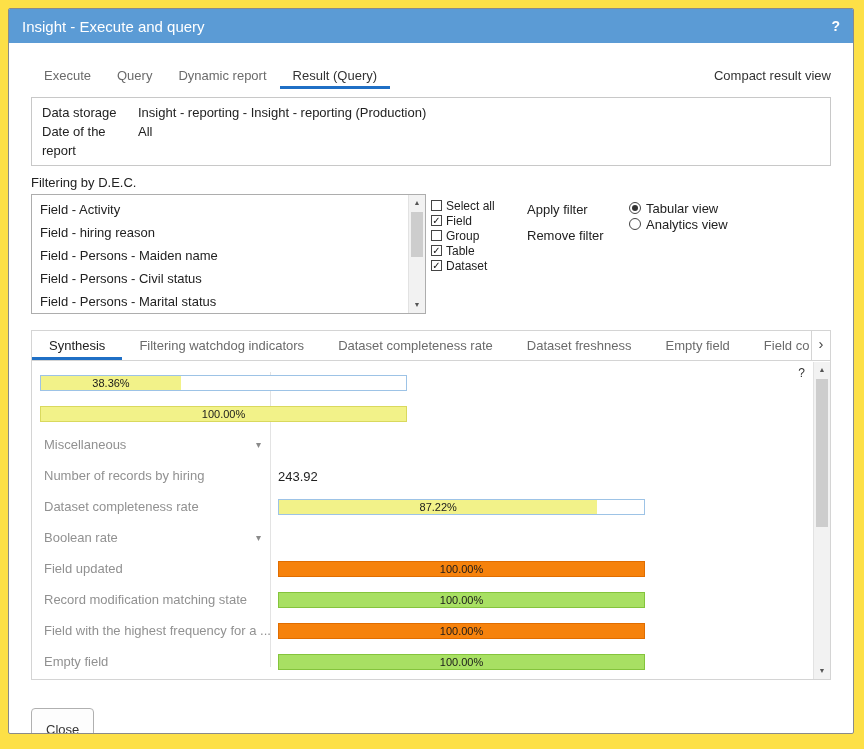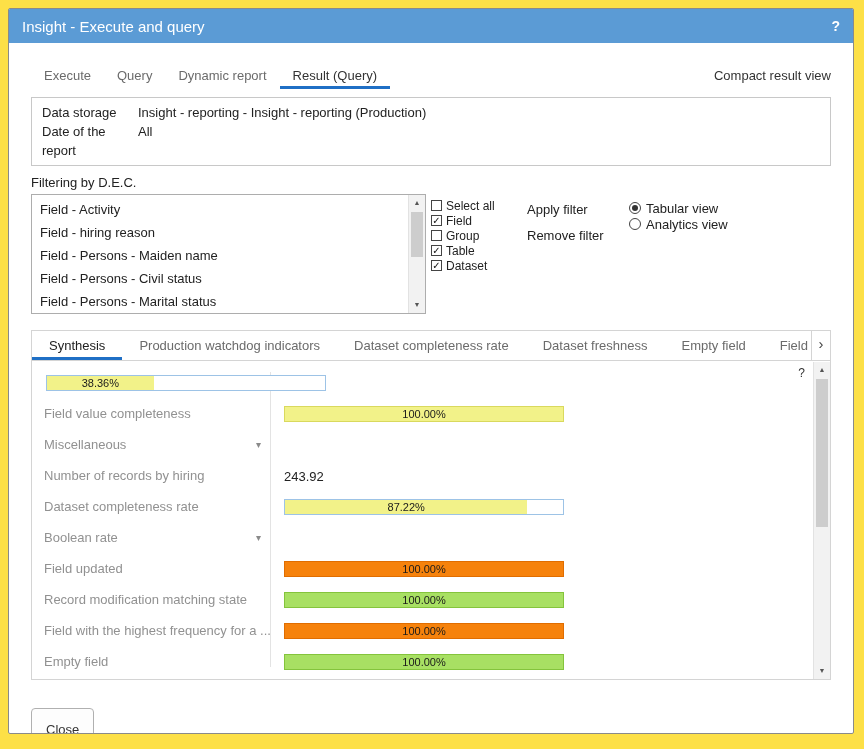--- a/index.html
+++ b/index.html
@@ -67,21 +67,21 @@
   }
   .rcontent { position:absolute; top:31px; left:0; right:0; bottom:0; overflow:hidden; }
   .vdivider { position:absolute; left:238px; top:10px; bottom:12px; width:1px; background:#e3e3e3; }
   #synth-rows { padding-top:5px; }
   .srow { display:flex; align-items:center; height:31px; }
   .srow-label {
     width:238px; padding-left:12px; font-size:13px; color:#919191;
     white-space:nowrap; overflow:hidden; display:flex; align-items:center; flex:none;
   }
   .chev { margin-left:auto; padding-right:9px; color:#8a8a8a; font-size:10px; cursor:pointer; }
-  .srow-value { margin-left:14px; width:280px; flex:none; }
+  .srow-value { margin-left:8px; width:367px; flex:none; }
   .bar { position:relative; height:16px; border:1px solid #9dc3e6; background:#fff; }
   .bar-fill { position:absolute; left:0; top:0; bottom:0; }
   .bar-text { position:absolute; left:0; top:0; bottom:0; font-size:11px; color:#1a1a1a; text-align:center; line-height:15px; white-space:nowrap; }
   .text-value { font-size:13px; color:#222; }
   .content-help { position:absolute; top:4px; right:25px; font-size:12px; color:#333; cursor:pointer; }
   .results-scroll { top:0; bottom:0; }
   .results-thumb { top:17px; height:148px; }
   
   .close-row { margin:28px 22px 0; }
   .close-btn {
@@ -173,41 +173,40 @@
             <span class="rdot"></span>
             <span class="rlabel">Analytics view</span>
           </div>
         </div>
     </div>
 
     <div class="results">
       <div class="rtabs">
         <div id="result-tabs" class="rtabs-inner">
             <div class="rtab active">Synthesis</div>
-            <div class="rtab">Production watchdog indicators</div>
+            <div class="rtab">Filtering watchdog indicators</div>
             <div class="rtab">Dataset completeness rate</div>
             <div class="rtab">Dataset freshness</div>
             <div class="rtab">Empty field</div>
             <div class="rtab">Field compliance ap</div>
           </div>
         <div class="rtab-scroll">›</div>
       </div>
       <div class="rcontent">
         <div class="vdivider"></div>
         <div id="synth-rows">
             <div class="srow">
               <div class="srow-value">
                 <div class="bar" style="border-color: rgb(157, 195, 230);">
                   <div class="bar-fill" style="width: 38.36%; background: rgb(242, 242, 137);"></div>
                   <div class="bar-text" style="width: 38.36%;">38.36%</div>
                 </div>
               </div>
             </div>
             <div class="srow">
-              <div class="srow-label">Field value completeness</div>
               <div class="srow-value">
                 <div class="bar" style="border-color: rgb(217, 217, 94);">
                   <div class="bar-fill" style="width: 100%; background: rgb(242, 242, 137);"></div>
                   <div class="bar-text" style="width: 100%;">100.00%</div>
                 </div>
               </div>
             </div>
             <div class="srow">
               <div class="srow-label">Miscellaneous<span class="chev">▾</span></div>
               <div class="srow-value"></div>

